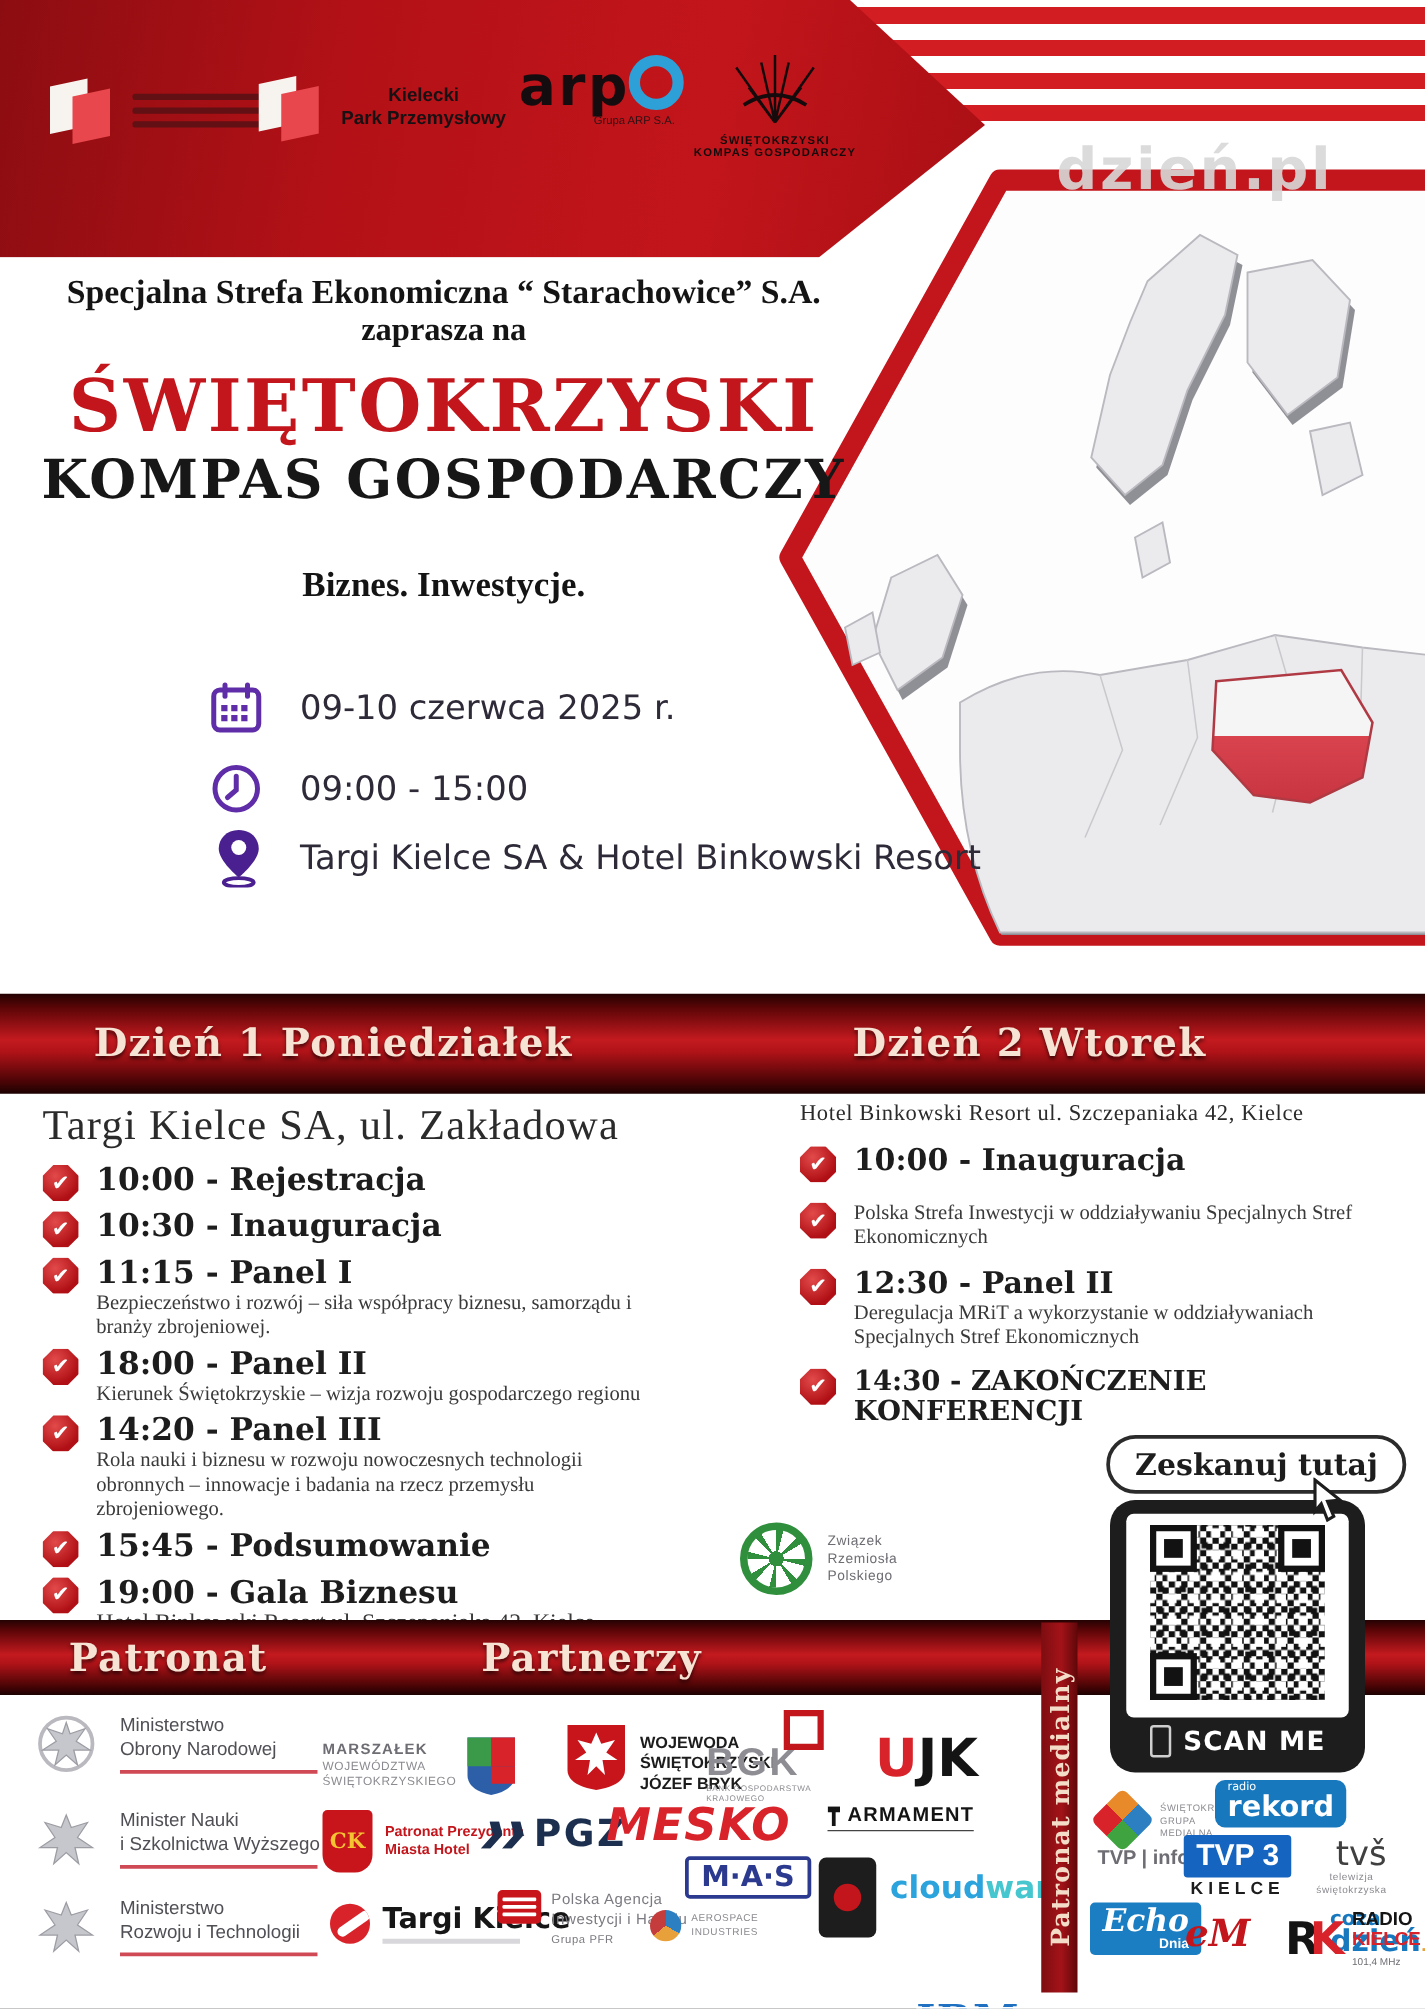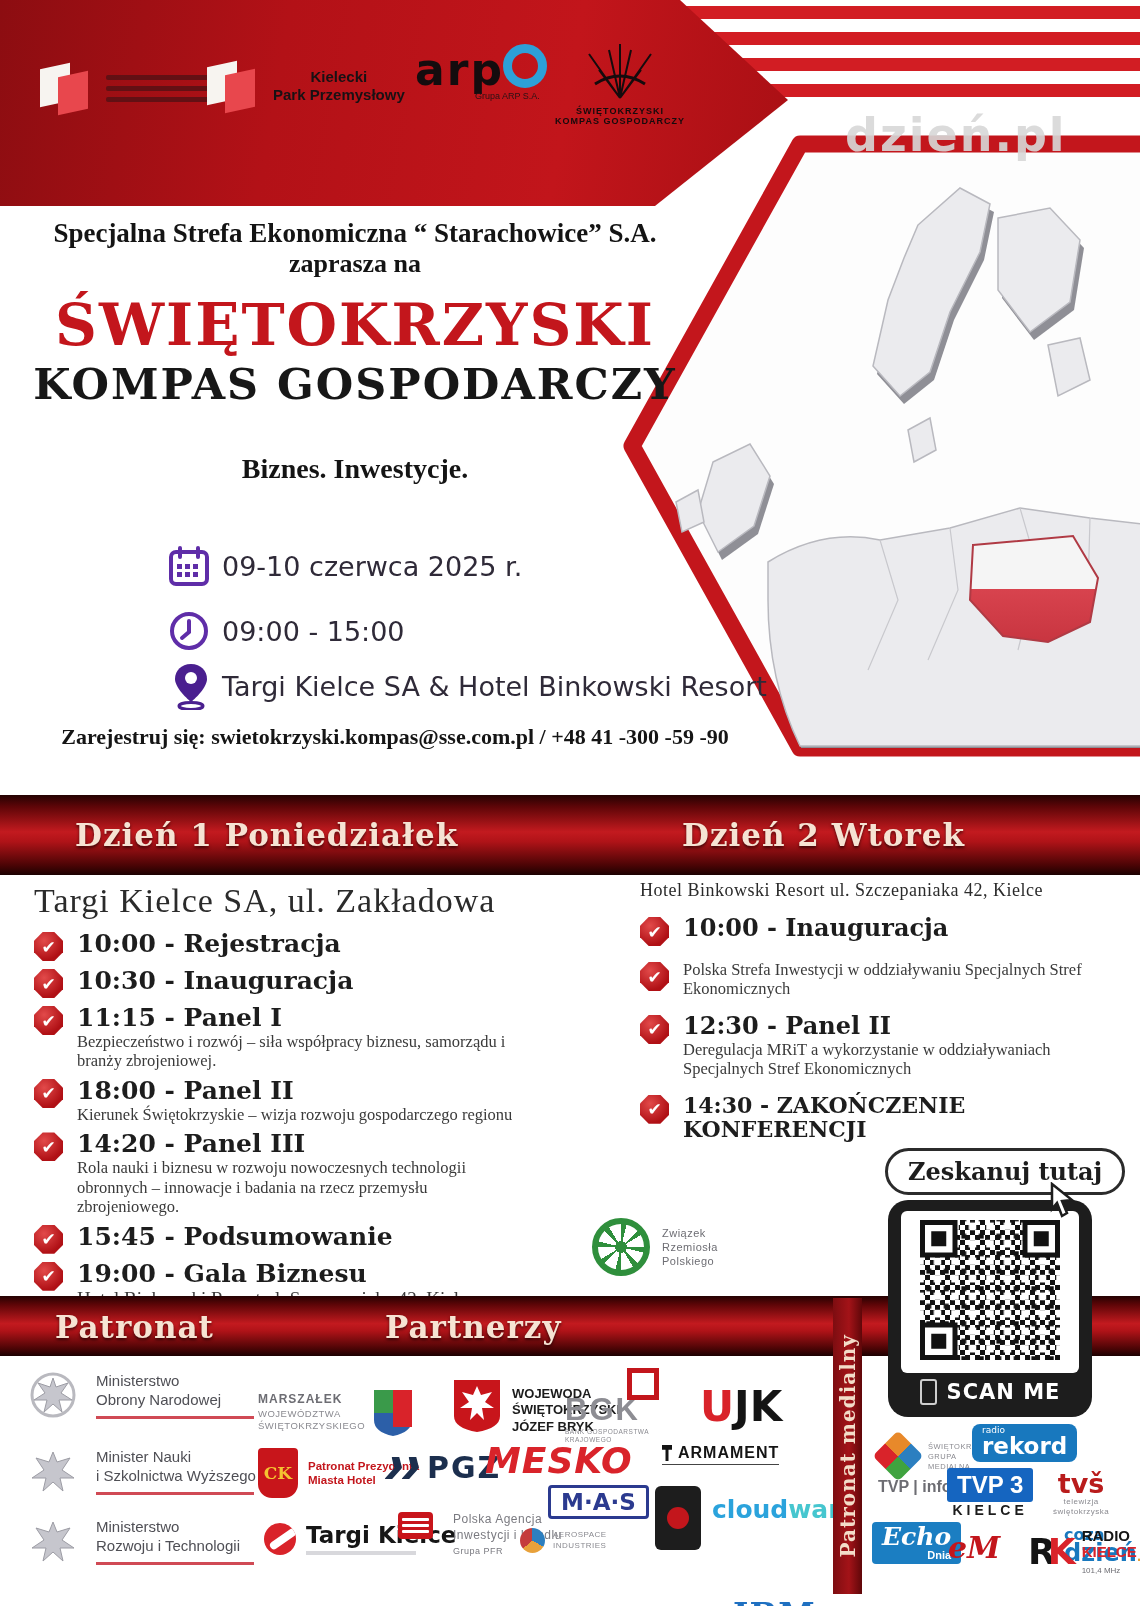--- a/index.html
+++ b/index.html
@@ -24,21 +24,21 @@
   .arpsub{font-family:"Liberation Sans",sans-serif;font-size:9px;color:#2a1215;}
   .kompaslogo{text-align:center;color:#150b0d;}
   .kompaslogo .sub{font-family:"Liberation Sans",sans-serif;font-size:9px;letter-spacing:1px;font-weight:bold;}
   .watermark{font-family:"DejaVu Sans",sans-serif;font-weight:bold;font-size:46px;color:#d8d8d8;opacity:.9;z-index:6;letter-spacing:2px;}
   
   .introline1{font-weight:bold;font-size:27px;color:#141414;}
   .introline2{font-weight:bold;font-size:26px;color:#141414;}
   .titleRed{font-family:"DejaVu Serif",serif;font-weight:bold;font-size:58px;letter-spacing:2px;color:#c3161c;}
   .titleBlk{font-family:"DejaVu Serif",serif;font-weight:bold;font-size:43px;letter-spacing:2px;color:#171717;}
   .tagline{font-weight:bold;font-size:28px;color:#141414;}
-  .inforow{display:flex;align-items:center;gap:12px;font-family:"DejaVu Sans",sans-serif;font-size:27px;color:#2f2a38;}
+  .inforow{display:flex;align-items:center;gap:30px;font-family:"DejaVu Sans",sans-serif;font-size:27px;color:#2f2a38;}
   .register{font-weight:bold;font-size:22px;color:#151515;text-align:center;}
   
   .redbar{left:0;width:1140px;background:linear-gradient(180deg,#240202 0%,#5c0507 14%,#c31a1f 46%,#b01318 58%,#4a0405 88%,#1c0101 100%);}
   .barlabel{font-family:"DejaVu Serif",serif;font-weight:bold;color:#f6e3d3;font-size:31px;letter-spacing:1px;text-shadow:0 2px 3px rgba(0,0,0,.6);}
   
   .loc1{font-size:34px;color:#2b2b2b;letter-spacing:1px;}
   .loc2{font-size:18px;color:#2b2b2b;letter-spacing:.5px;}
   .sched{display:flex;flex-direction:column;}
   .sitem{display:flex;gap:14px;margin-top:6px;}
   .d2 .sitem{margin-top:14px;}
@@ -101,21 +101,21 @@
   .sgm{width:36px;height:36px;transform:rotate(45deg);border-radius:5px;overflow:hidden;
     background:conic-gradient(#2c7fc0 0 90deg,#3fa33f 90deg 180deg,#d9232a 180deg 270deg,#e8892a 270deg 360deg);}
   .rekordbox{background:#1878be;border-radius:8px;color:#fff;padding:2px 10px 4px 10px;font-family:"DejaVu Sans",sans-serif;}
   .rekordbox .top{font-size:9px;display:block;line-height:1;}
   .rekordbox .big{font-weight:800;font-size:23px;line-height:1;}
   .coza{font-family:"DejaVu Sans",sans-serif;font-weight:800;color:#1878be;line-height:.95;position:relative;}
   .coza .l1{font-size:16px;} .coza .l2{font-size:24px;} .coza .tld{font-size:12px;color:#e8a13a;}
   .tvpinfo{font-family:"Liberation Sans",sans-serif;font-weight:bold;font-size:16px;color:#6d6d73;}
   .tvp3box{background:#1565c0;color:#fff;font-family:"Liberation Sans",sans-serif;font-weight:bold;font-size:24px;padding:3px 10px;border-radius:3px;}
   .tvp3sub{font-family:"Liberation Sans",sans-serif;font-weight:bold;font-size:14px;color:#1c1c1c;letter-spacing:4px;text-align:center;}
-  .tvs{font-family:"DejaVu Sans",sans-serif;font-weight:700;font-size:27px;color:#b91c1c;line-height:1;}
+  .tvs{font-family:"DejaVu Sans",sans-serif;font-weight:400;font-size:27px;color:#404040;line-height:1;text-align:right;}
   .echobox{background:#1b7ec2;color:#fff;border-radius:4px;padding:2px 10px;font-family:"DejaVu Serif",serif;font-weight:bold;font-style:italic;font-size:25px;line-height:1.05;}
   .echobox small{font-size:11px;display:block;font-style:normal;font-family:"Liberation Sans",sans-serif;text-align:right;}
   .em{font-family:"DejaVu Serif",serif;font-weight:bold;font-style:italic;font-size:30px;color:#c3161c;}
   .rk{display:flex;align-items:center;gap:6px;}
   .rkmark{font-family:"DejaVu Sans",sans-serif;font-weight:800;font-size:36px;line-height:.9;}
   .rkmark .r{color:#141414;} .rkmark .k{color:#d9232a;margin-left:-8px;}
   .rktxt{font-family:"Liberation Sans",sans-serif;font-weight:bold;line-height:1;}
   .rktxt .l1{color:#141414;font-size:15px;} .rktxt .l2{color:#d9232a;font-size:15px;} .rktxt .fq{color:#6d6d73;font-size:8px;font-weight:normal;}
 </style>
 </head>
@@ -244,21 +244,20 @@
 
   <div class="a inforow" style="left:172px;top:662px;">
     <svg width="38" height="48" viewBox="0 0 38 48">
       <path d="M19 2 C9 2 3 9 3 17 C3 27 19 40 19 40 C19 40 35 27 35 17 C35 9 29 2 19 2 Z" fill="#4a1f8f"></path>
       <circle cx="19" cy="16" r="6" fill="#fff"></circle>
       <ellipse cx="19" cy="44" rx="12" ry="3.5" fill="none" stroke="#4a1f8f" stroke-width="3"></ellipse>
     </svg>
     <span>Targi Kielce SA &amp; Hotel Binkowski Resort</span>
   </div>
 
-  <div class="a register" style="left:20px;top:724px;width:750px;">Zarejestruj się: swietokrzyski.kompas@sse.com.pl / +48 41 -300 -59 -90</div>
 
   <div class="a redbar" style="top:795px;height:80px;">
     <span class="a barlabel" style="left:75px;top:22px;">Dzień 1 Poniedziałek</span>
     <span class="a barlabel" style="left:682px;top:22px;">Dzień 2 Wtorek</span>
   </div>
 
   <div class="a sched d1" style="left:34px;top:882px;width:560px;">
     <div class="loc1" style="margin-bottom:4px;">Targi Kielce SA, ul. Zakładowa</div>
 
     <div class="sitem">
@@ -506,21 +505,21 @@
   <div class="a ibm" style="left:733px;top:1532px;">IBM</div>
 
   <div class="a" style="left:264px;top:1522px;display:flex;gap:10px;align-items:center;">
     <span class="tkball"></span>
     <span>
       <span class="targi">Targi Kielce</span>
       <span style="display:block;height:4px;width:110px;background:#d8d8dc;margin-top:3px;"></span>
     </span>
   </div>
 
-  <div class="a" style="left:398px;top:1512px;display:flex;gap:20px;">
+  <div class="a" style="left:398px;top:1512px;display:flex;gap:8px;">
     <span class="paihicon">
         <i></i>
         <i></i>
         <i></i>
       </span>
     <span class="tinygray" style="font-size:12px;color:#7a7a80;">
       <span>Polska Agencja</span><br>
       <span>Inwestycji i Handlu</span><br>
       <span style="font-size:9px;">Grupa PFR</span>
     </span>

